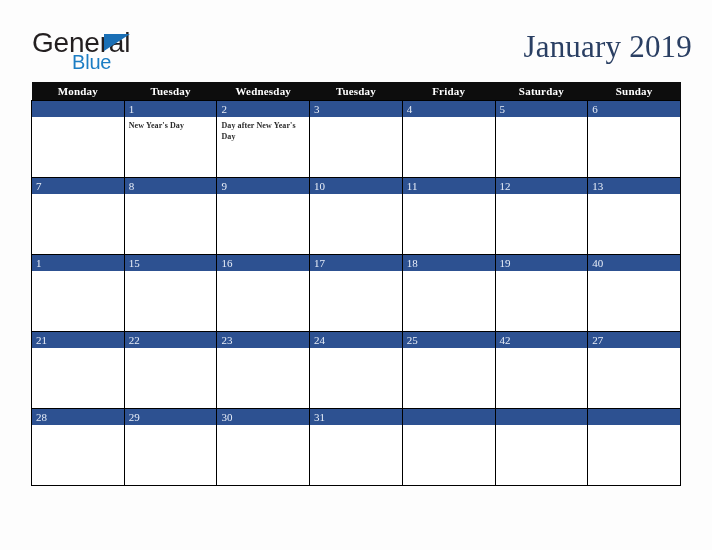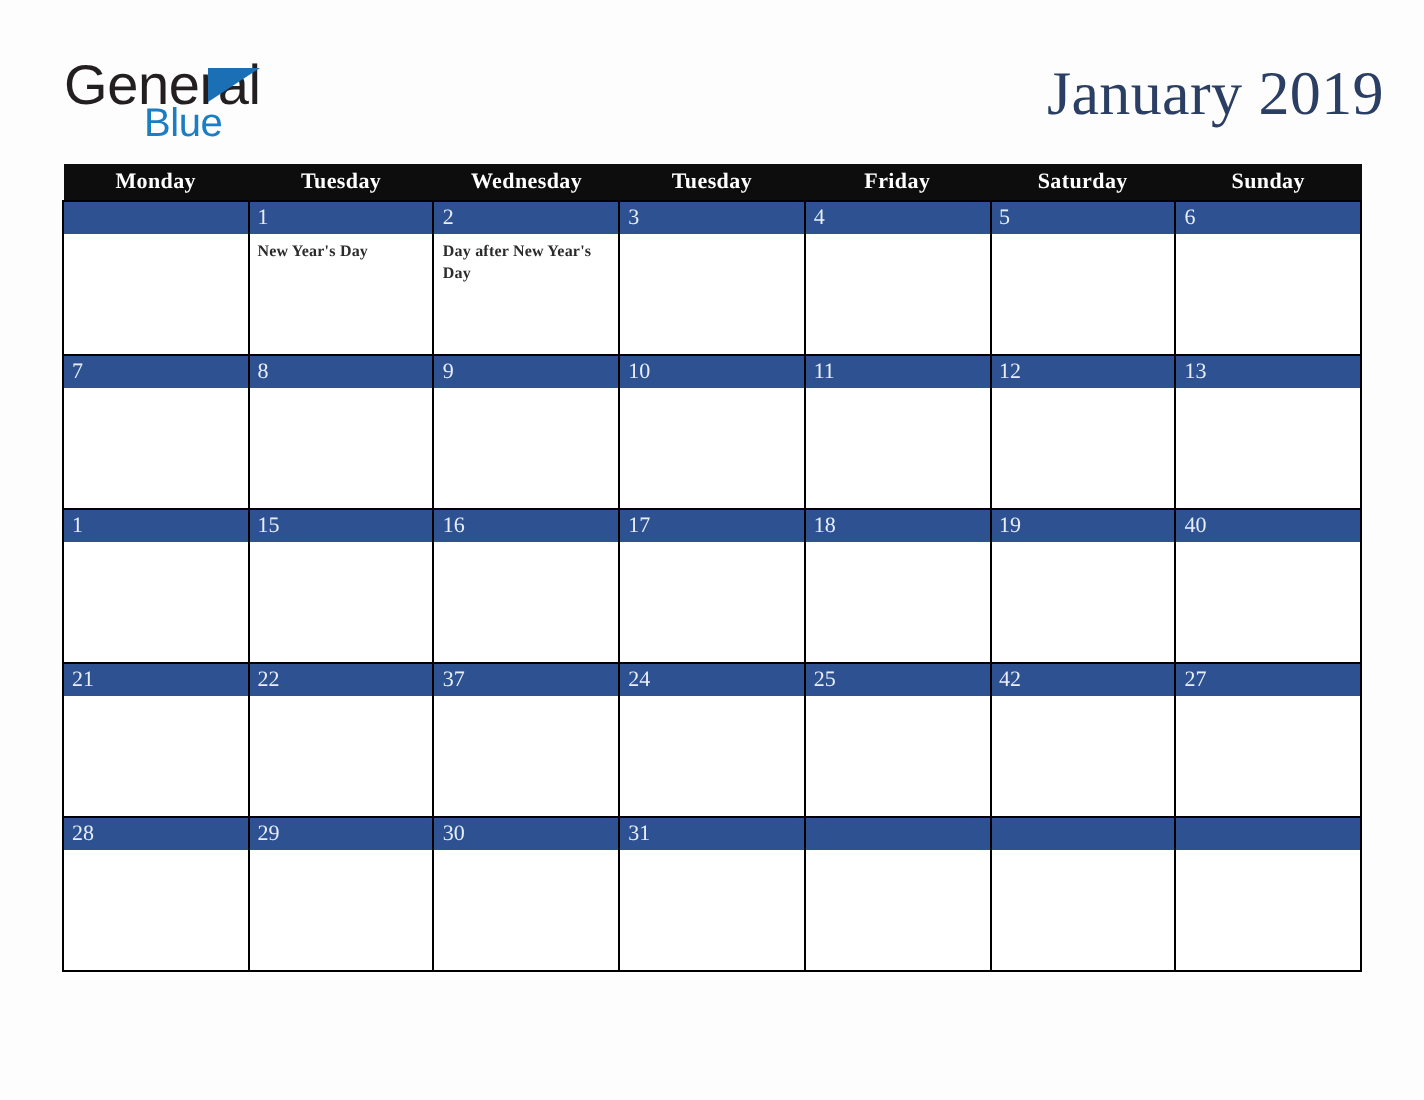--- a/index.html
+++ b/index.html
@@ -273,21 +273,21 @@
         <tr>
           <td>
             <div class="daybar">21</div>
             <div class="events"></div>
           </td>
           <td>
             <div class="daybar">22</div>
             <div class="events"></div>
           </td>
           <td>
-            <div class="daybar">37</div>
+            <div class="daybar">23</div>
             <div class="events"></div>
           </td>
           <td>
             <div class="daybar">24</div>
             <div class="events"></div>
           </td>
           <td>
             <div class="daybar">25</div>
             <div class="events"></div>
           </td>

